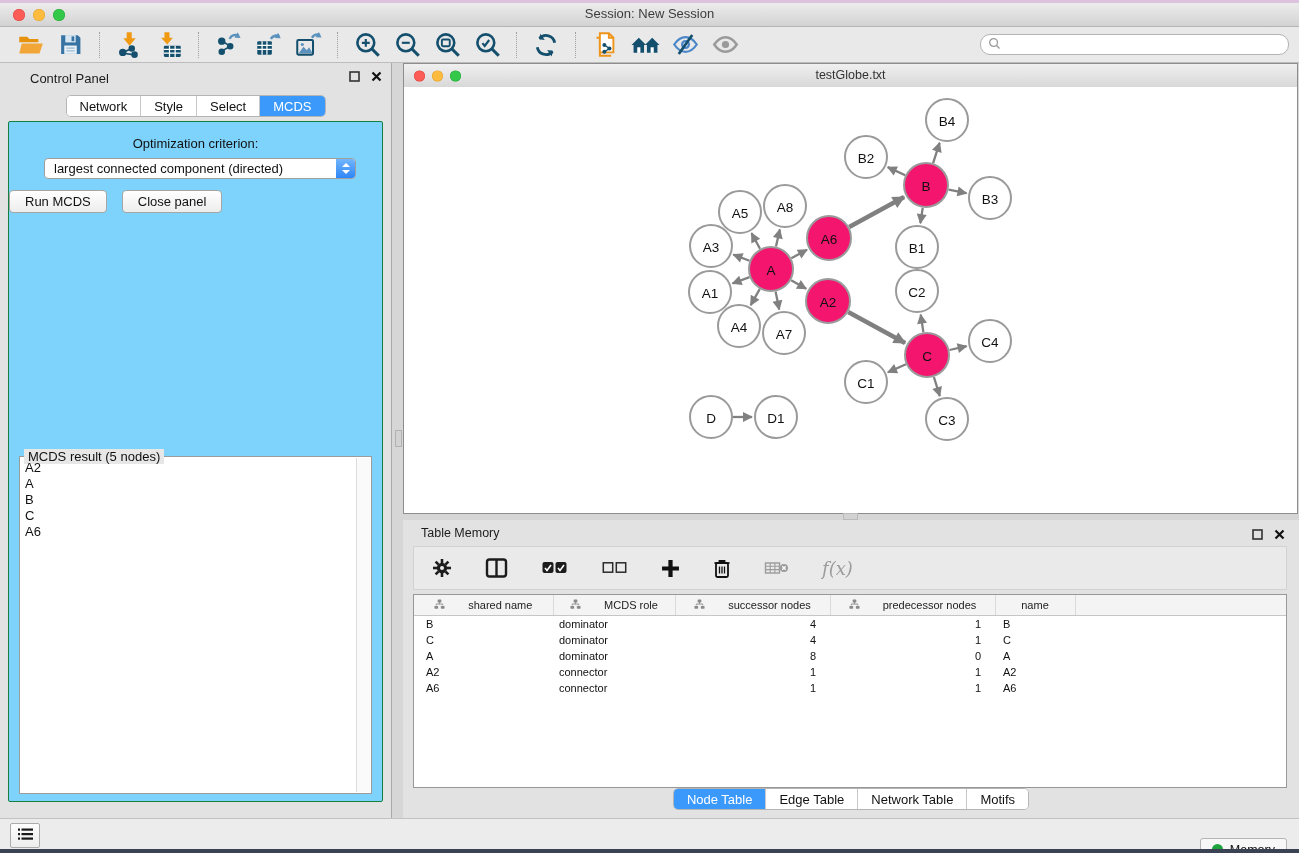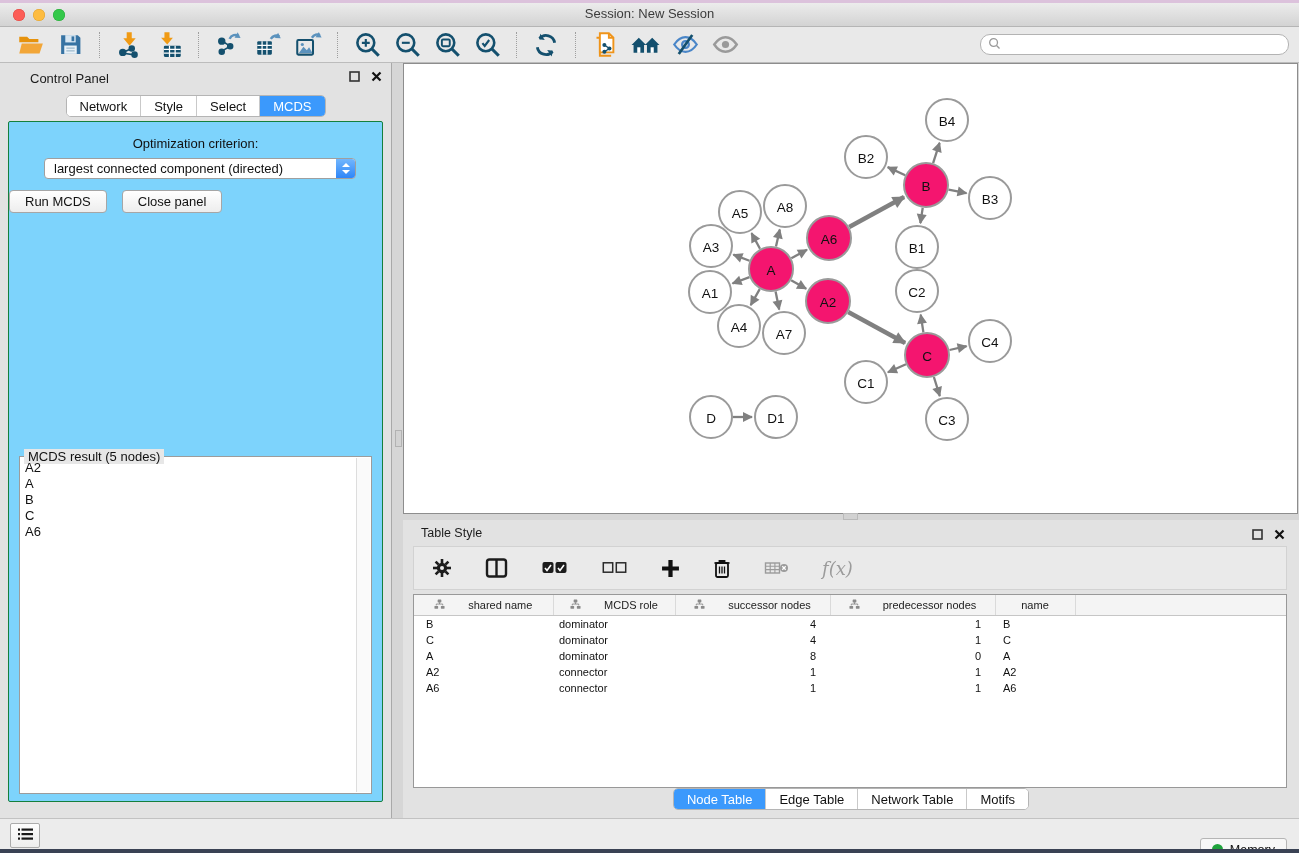--- a/index.html
+++ b/index.html
@@ -298,20 +298,26 @@
             <div class="result-item">B</div>
             <div class="result-item">C</div>
             <div class="result-item">A6</div>
           </div>
         <div class="result-scroll"></div>
       </div>
     </div>
   </div>
 
   <div class="network-window">
+    <div class="nw-titlebar">
+      <span class="tl r"></span>
+      <span class="tl y"></span>
+      <span class="tl g"></span>
+      <div class="nw-title">testGlobe.txt</div>
+    </div>
     <div class="nw-canvas">
       <svg width="893" height="426" viewBox="0 0 893 426">
         <defs>
           <marker id="arrow" markerUnits="userSpaceOnUse" markerWidth="12" markerHeight="12" viewBox="0 0 12 12" refX="10" refY="6" orient="auto">
               <path d="M1,1 L11,6 L1,11 z" fill="#808080"></path>
             </marker>
           <marker id="arrowT" markerUnits="userSpaceOnUse" markerWidth="15" markerHeight="15" viewBox="0 0 12 12" refX="10" refY="6" orient="auto">
               <path d="M1,1 L11,6 L1,11 z" fill="#808080"></path>
             </marker>
         </defs>
@@ -381,21 +387,21 @@
           <svg width="13" height="13" viewBox="0 0 13 13">
             <path d="M12 1L1 12M12 5L5 12M12 9L9 12" stroke="#aaa" stroke-width="1.2" fill="none"></path>
           </svg>
         </span>
     </div>
   </div>
   <div class="v-splitter-handle"></div>
   <div class="h-splitter-handle"></div>
 
   <div class="table-panel">
-    <div class="tp-title">Table Style</div>
+    <div class="tp-title">Table Memory</div>
     <div class="tp-winbtns">
       <span><svg width="11" height="11" viewBox="0 0 11 11">
             <rect x="1" y="1" width="9" height="9" fill="none" stroke="#333" stroke-width="1.6"></rect>
           </svg></span>
       <span><svg width="11" height="11" viewBox="0 0 11 11">
             <path d="M1.5 1.5l8 8M9.5 1.5l-8 8" stroke="#111" stroke-width="2.2"></path>
           </svg></span>
     </div>
     <div class="tp-toolbar">
       <span class="tpi">

